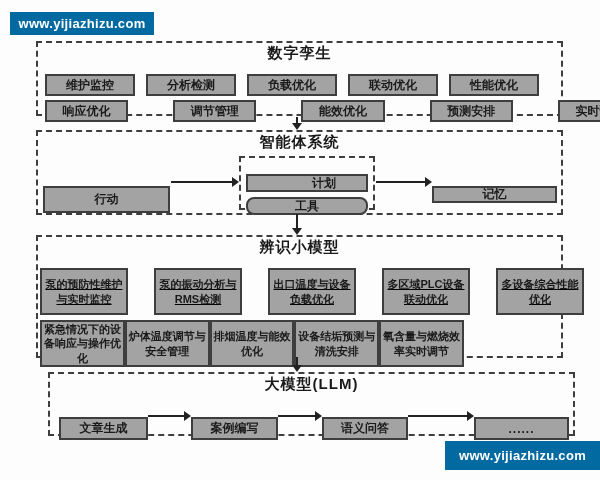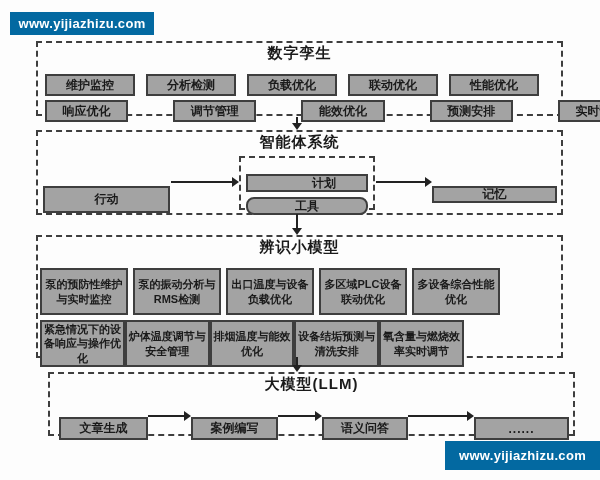--- a/index.html
+++ b/index.html
@@ -78,21 +78,21 @@
 
     <div class="harrow" style="left:338px;top:50px;width:56px;"></div>
 
     <div class="box abs" style="left:394px;top:42px;width:125px;height:17px;font-size:12px;">记忆</div>
   </section>
 
   <div class="varrow" style="left:297px;top:214px;height:21px;"></div>
 
   <section class="layer" style="left:36px;top:235px;width:527px;height:123px;">
     <div class="layer-title">辨识小模型</div>
-    <div class="row" style="left:2px;top:19px;width:460px;">
+    <div class="row" style="left:2px;top:19px;width:544px;text-decoration:underline;">
       <div class="box b-s3">泵的预防性维护
 与实时监控</div>
       <div class="box b-s3">泵的振动分析与
 RMS检测</div>
       <div class="box b-s3">出口温度与设备
 负载优化</div>
       <div class="box b-s3">多区域PLC设备
 联动优化</div>
       <div class="box b-s3">多设备综合性能
 优化</div>

